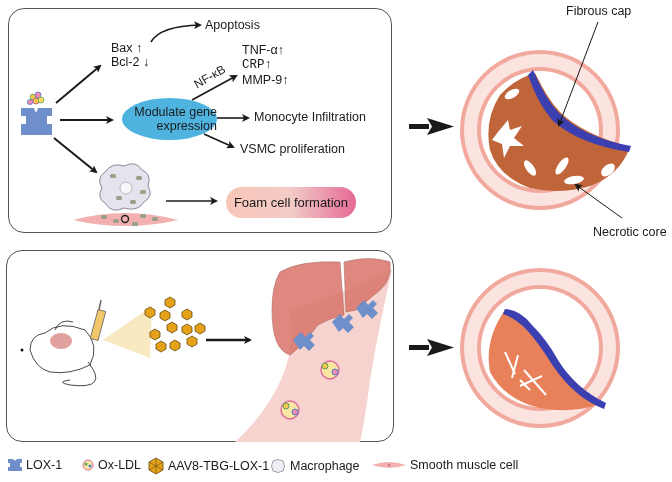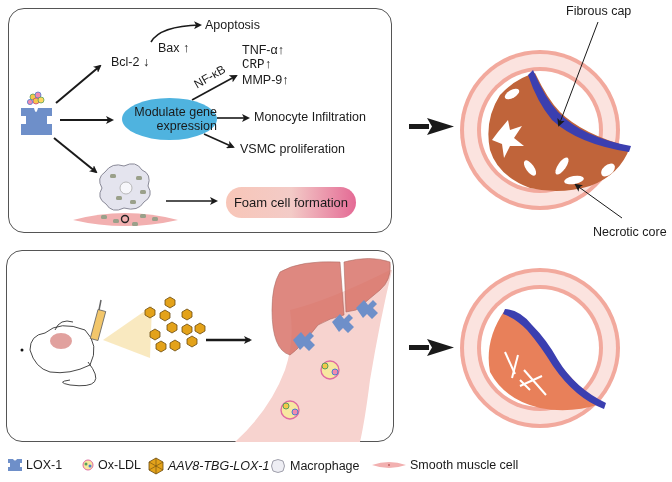--- a/index.html
+++ b/index.html
@@ -69,21 +69,21 @@
     <path d="M73,220 Q125,206 178,220 Q125,232 73,220 Z" fill="#f2b0b0"></path>
     <circle cx="125" cy="219" r="3.5" fill="none" stroke="#222" stroke-width="1.4"></circle>
     <rect x="101" y="215" width="6" height="4" rx="1.5" fill="#9aa08a"></rect>
     <rect x="113" y="219" width="6" height="4" rx="1.5" fill="#9aa08a"></rect>
     <rect x="140" y="214" width="6" height="4" rx="1.5" fill="#9aa08a"></rect>
     <rect x="152" y="217" width="6" height="4" rx="1.5" fill="#9aa08a"></rect>
     <rect x="132" y="222" width="6" height="4" rx="1.5" fill="#9aa08a"></rect>
   </g>
 </svg>
 
-<span class="lbl" style="left:111px; top:42px;margin-left:47px;"><span>Bax</span> <span>↑</span></span>
+<span class="lbl" style="left:111px; top:42px;"><span>Bax</span> <span>↑</span></span>
 <span class="lbl" style="left:111px; top:56px;"><span>Bcl-2</span> <span>↓</span></span>
 <span class="lbl" style="left:205px; top:19px;">Apoptosis</span>
 <span class="lbl lbl-sm" style="left:192px; top:80px; transform:rotate(-30deg); transform-origin:left top;">NF-κB</span>
 <span class="lbl" style="left:242px; top:44px;"><span>TNF-α</span><span>↑</span></span>
 <span class="lbl" style="left:242px; top:59px;font-family:Liberation Mono, monospace;"><span>CRP</span><span>↑</span></span>
 <span class="lbl" style="left:242px; top:74px;"><span>MMP-9</span><span>↑</span></span>
 
 <div class="ellipse">
   <span>Modulate gene</span>
   <span>expression</span>
@@ -202,21 +202,21 @@
   <span>LOX-1</span>
 </div>
 <div class="legend-item" style="left:82px;">
   <svg width="12" height="12" viewBox="0 0 12 12">
       <circle cx="6" cy="6" r="5" fill="#f8e7a0" stroke="#e06aa0" stroke-width="1"></circle>
       <circle cx="4" cy="5" r="1.5" fill="#5aa05a"></circle>
       <circle cx="8" cy="7" r="1.5" fill="#4b7fcf"></circle>
     </svg>
   <span>Ox-LDL</span>
 </div>
-<div class="legend-item" style="left:148px;font-style:italic;">
+<div class="legend-item" style="left:148px;">
   <svg width="16" height="16" viewBox="0 0 16 16">
       <polygon points="8,0 15,4 15,12 8,16 1,12 1,4" fill="#e3a21a" stroke="#6a4a10" stroke-width="0.8"></polygon>
       <path d="M8,0 L8,16 M1,4 L15,12 M15,4 L1,12" stroke="#6a4a10" stroke-width="0.6"></path>
     </svg>
   <span>AAV8-TBG-LOX-1</span>
 </div>
 <div class="legend-item" style="left:270px;">
   <svg width="16" height="16" viewBox="0 0 16 16">
       <path d="M3,3 Q8,0 13,3 Q16,8 13,13 Q8,16 3,13 Q0,8 3,3 Z" fill="#eeeef4" stroke="#8a8a98" stroke-width="0.8"></path>
     </svg>

